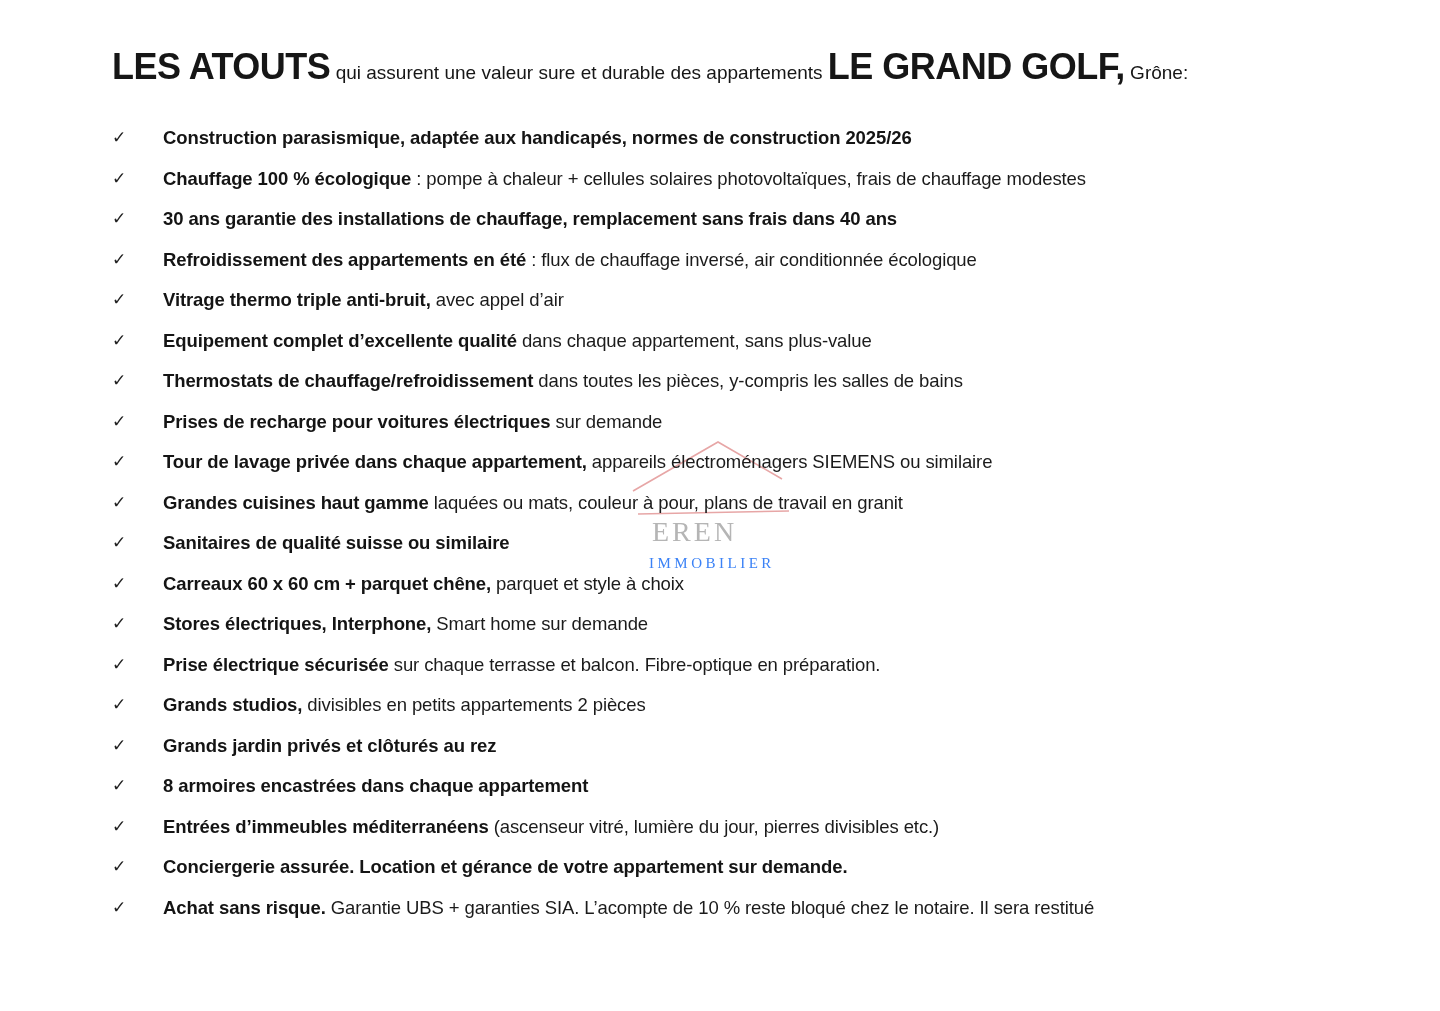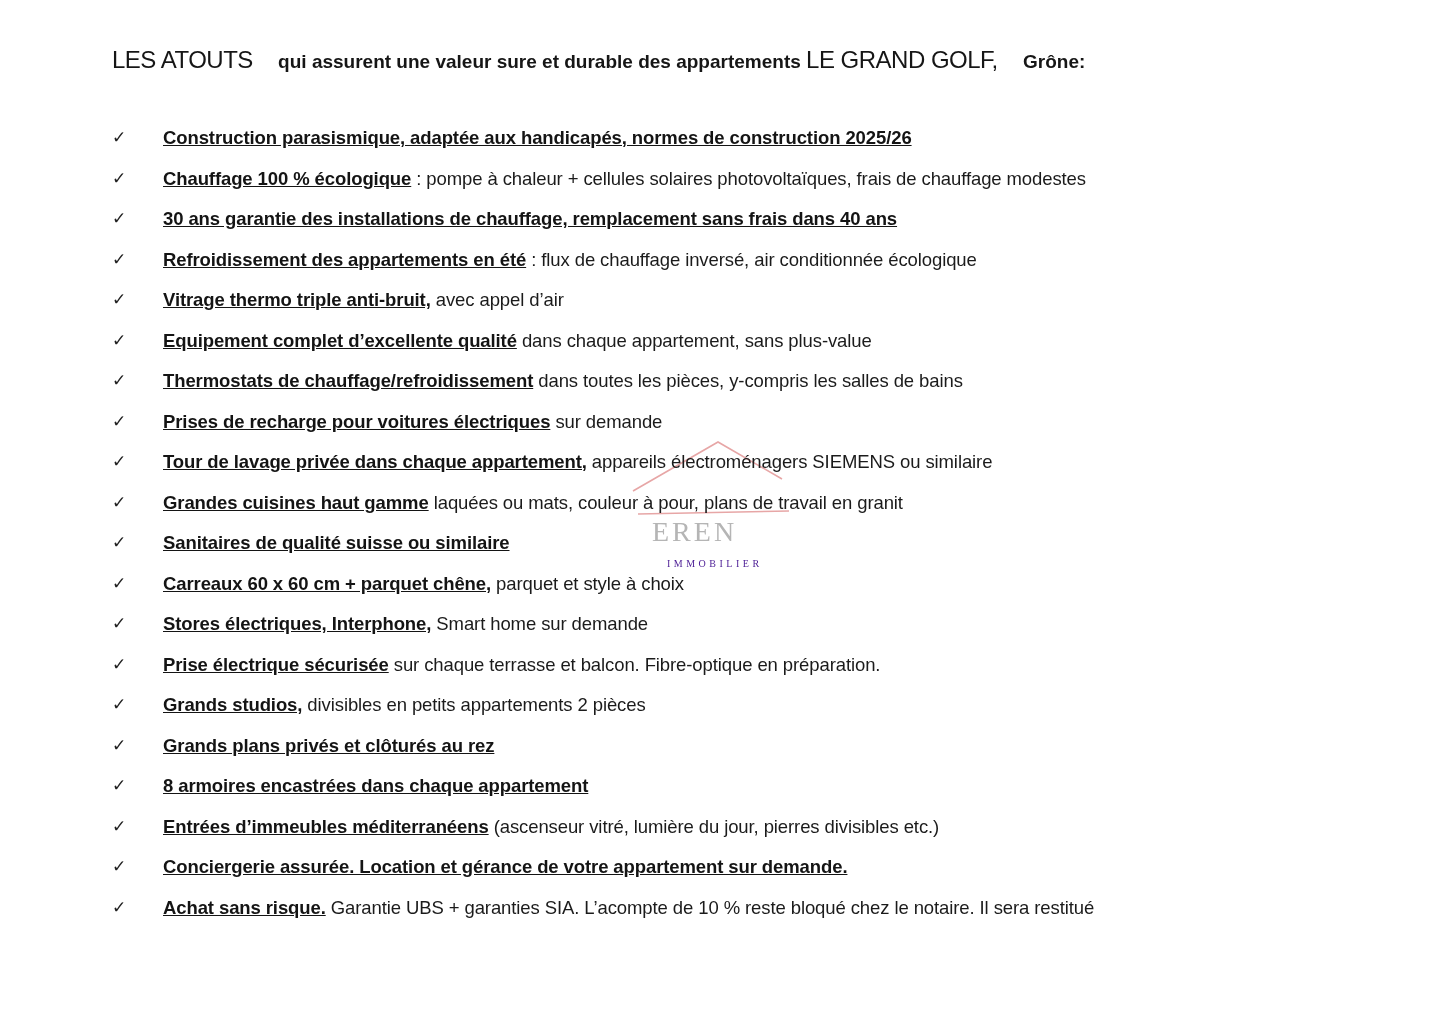--- a/index.html
+++ b/index.html
@@ -42,50 +42,49 @@
     top: 80px;
     font-family: "Liberation Serif", serif;
     font-size: 28px;
     line-height: 44px;
     font-weight: 400;
     letter-spacing: 3px;
     color: #b5b5b5;
   }
   .wm-sub {
     position: absolute;
-    left: 67px;
+    left: 49px;
     top: 126px;
     font-family: "Liberation Serif", serif;
-    font-size: 10px;
+    font-size: 15px;
     line-height: 15px;
     letter-spacing: 3.5px;
-    color: #4c1d95;
+    color: #3b82f6;
   }
 
   
   .content {
     position: relative;
     z-index: 1;
   }
   .title {
     position: absolute;
     left: 112px;
     top: 46px;
     white-space: nowrap;
     color: #161616;
   }
   .title .big {
-    font-size: 24px;
-    font-weight: 400;
+    font-size: 36px;
+    font-weight: 700;
     letter-spacing: -0.5px;
   }
   .title .small {
     font-size: 19px;
-    font-weight: 700;
-    padding-left: 20px;
+    font-weight: 400;
   }
 
   .atout-list {
     position: absolute;
     left: 112px;
     top: 124px;
     width: 1220px;
     margin: 0;
     padding: 0;
     list-style: none;
@@ -105,21 +104,20 @@
     font-weight: 400;
     color: #222;
     font-family: "DejaVu Sans", sans-serif;
   }
   .txt {
     flex: 1 1 auto;
   }
   .txt b {
     font-weight: 700;
     color: #141414;
-    text-decoration: underline;
   }
   .line2 {
     display: block;
   }
 </style>
 </head>
 <body>
 
 <div class="page">
 
@@ -192,21 +190,21 @@
       <li>
           <span class="check">✓</span>
           <span class="txt"><b>Prise électrique sécurisée</b><span> sur chaque terrasse et balcon. Fibre-optique en préparation.</span></span>
         </li>
       <li>
           <span class="check">✓</span>
           <span class="txt"><b>Grands studios,</b><span> divisibles en petits appartements 2 pièces</span></span>
         </li>
       <li>
           <span class="check">✓</span>
-          <span class="txt"><b>Grands plans privés et clôturés au rez</b><span></span></span>
+          <span class="txt"><b>Grands jardin privés et clôturés au rez</b><span></span></span>
         </li>
       <li>
           <span class="check">✓</span>
           <span class="txt"><b>8 armoires encastrées dans chaque appartement</b><span></span></span>
         </li>
       <li>
           <span class="check">✓</span>
           <span class="txt"><b>Entrées d’immeubles méditerranéens</b><span> (ascenseur vitré, lumière du jour, pierres divisibles etc.)</span></span>
         </li>
       <li>

